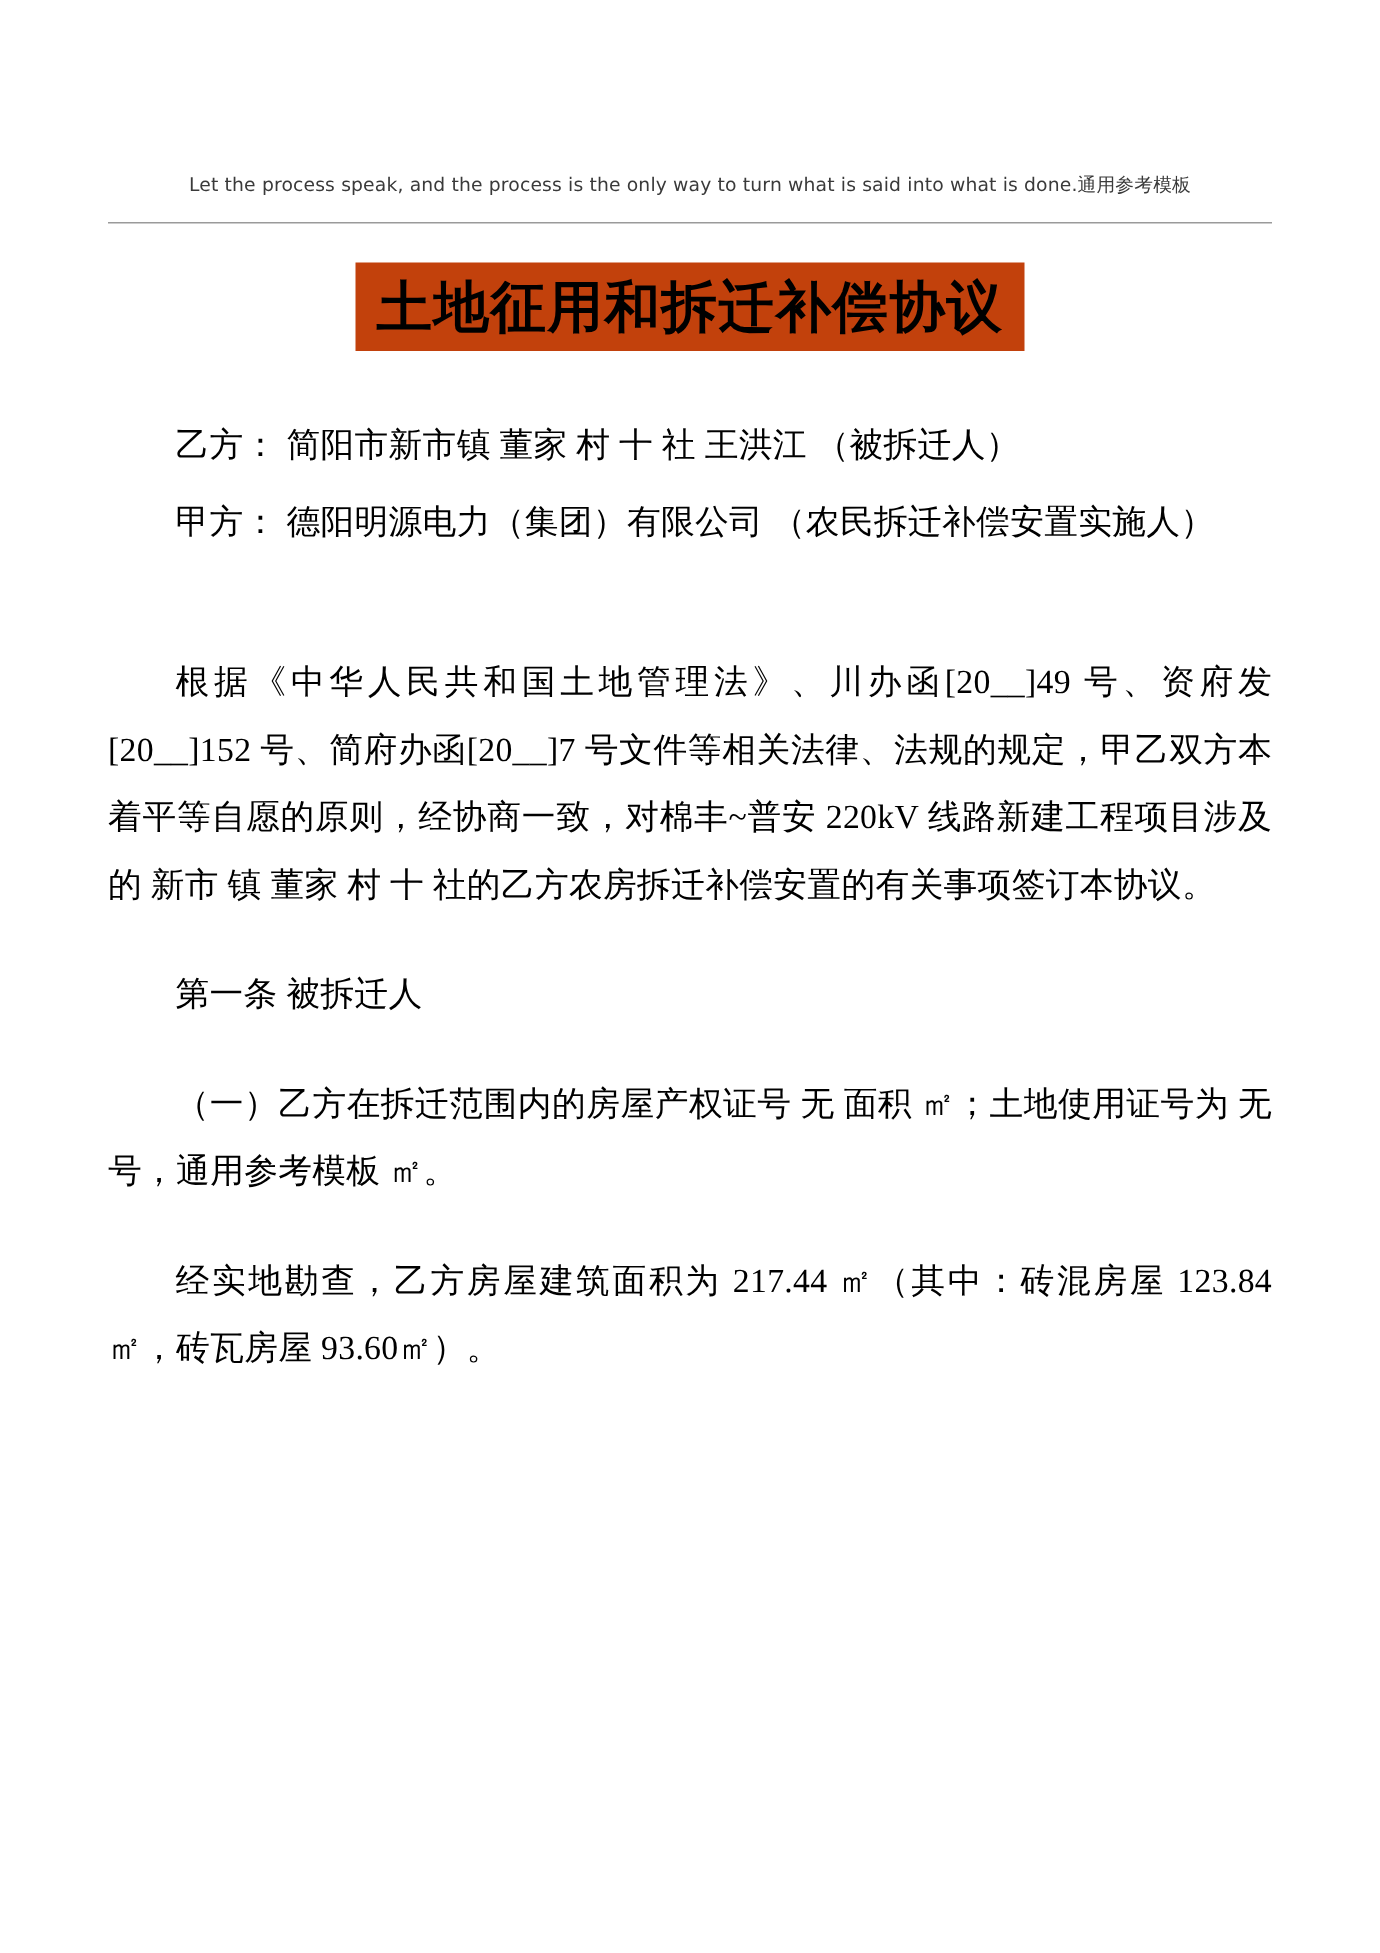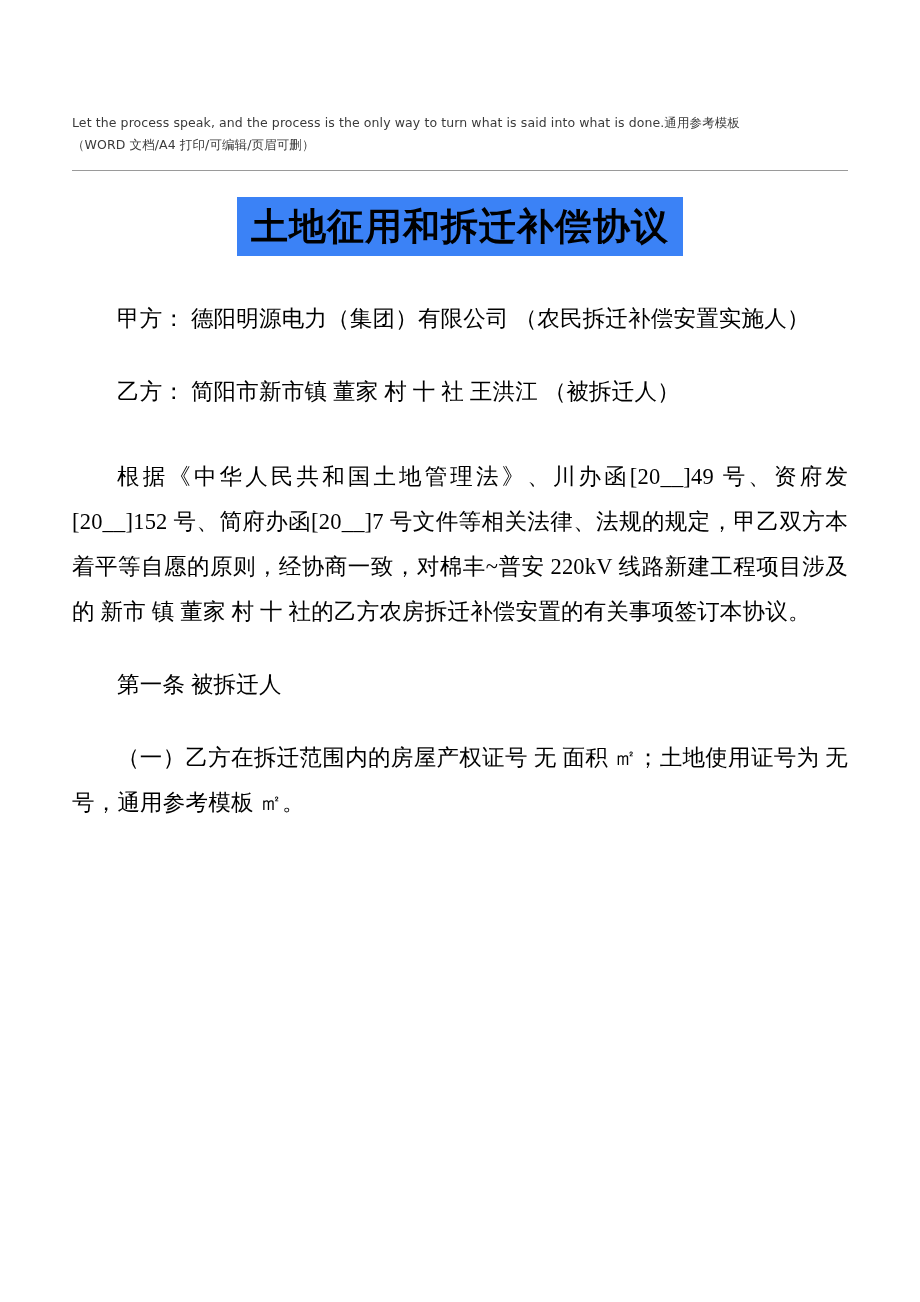--- a/index.html
+++ b/index.html
@@ -16,20 +16,21 @@
   }
   .page {
     position: relative;
     width: 920px;
     height: 1302px;
     box-sizing: border-box;
     padding: 0 72px;
   }
   .header-note {
     margin-top: 112px;
+    text-align: center;
     font-family: "DejaVu Sans", sans-serif;
     font-size: 12.5px;
     line-height: 1.75;
     color: #3a3a3a;
     letter-spacing: 0.1px;
   }
   .header-note .line2 {
     display: block;
   }
   .header-rule {
@@ -37,21 +38,21 @@
     border: 0;
     border-top: 1px solid #9a9a9a;
     width: 100%;
   }
   .doc-title-wrap {
     text-align: center;
     margin-top: 26px;
   }
   .doc-title {
     display: inline-block;
-    background: #3b82f6;
+    background: #c2410c;
     font-family: "DejaVu Sans", sans-serif;
     font-weight: bold;
     font-size: 37px;
     line-height: 1.5;
     letter-spacing: 1px;
     padding: 2px 14px;
     color: #000;
   }
   .body-text {
     margin-top: 40px;
@@ -71,39 +72,39 @@
     height: 34px;
   }
 </style>
 </head>
 <body>
 
 <div class="page">
 
   <div class="header-note">
     <span>Let the process speak, and the process is the only way to turn what is said into what is done.通用参考模板</span>
-    <span class="line2">（WORD 文档/A4 打印/可编辑/页眉可删）</span>
   </div>
 
   <hr class="header-rule">
 
   <div class="doc-title-wrap">
     <span class="doc-title">土地征用和拆迁补偿协议</span>
   </div>
 
   <div class="body-text">
 
+    <p class="para">乙方： 简阳市新市镇 董家 村 十 社 王洪江 （被拆迁人）</p>
+
     <p class="para spaced">甲方： 德阳明源电力（集团）有限公司 （农民拆迁补偿安置实施人）</p>
-
-    <p class="para">乙方： 简阳市新市镇 董家 村 十 社 王洪江 （被拆迁人）</p>
 
     <div class="gap-lg"></div>
 
     <p class="para spaced">根据《中华人民共和国土地管理法》、川办函[20__]49 号、资府发[20__]152 号、简府办函[20__]7 号文件等相关法律、法规的规定，甲乙双方本着平等自愿的原则，经协商一致，对棉丰~普安 220kV 线路新建工程项目涉及的 新市 镇 董家 村 十 社的乙方农房拆迁补偿安置的有关事项签订本协议。</p>
 
     <p class="para spaced">第一条 被拆迁人</p>
 
     <p class="para spaced">（一）乙方在拆迁范围内的房屋产权证号 无 面积 ㎡；土地使用证号为 无 号，通用参考模板 ㎡。</p>
 
+    <p class="para">经实地勘查，乙方房屋建筑面积为 217.44 ㎡（其中：砖混房屋 123.84 ㎡，砖瓦房屋 93.60㎡）。</p>
 
   </div>
 
 </div>
 
 </body></html>

